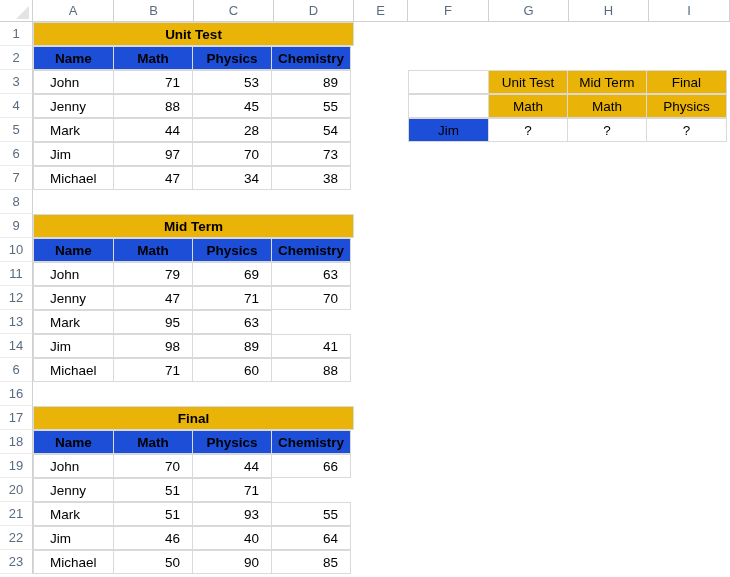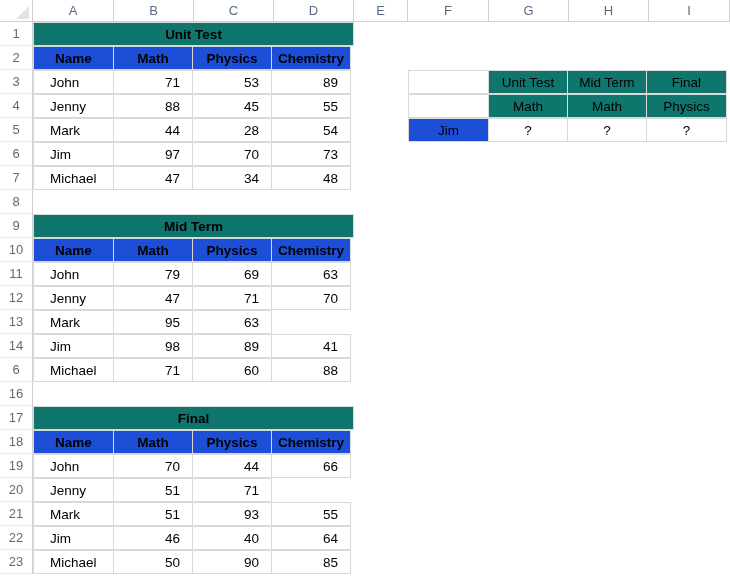--- a/index.html
+++ b/index.html
@@ -121,21 +121,21 @@
   .w-g { width: 80px; }
   .w-h { width: 80px; }
   .w-i { width: 81px; }
 
   
   .a-left   { justify-content: flex-start; padding-left: 16px; }
   .a-center { justify-content: center; }
   .a-right  { justify-content: flex-end; padding-right: 12px; }
 
   
-  .fill-peach { background: #0f766e; }
+  .fill-peach { background: #eab308; }
   .fill-blue  { background: #1d4ed8; }
   .fill-white { background: #ffffff; }
 
   .bold { font-weight: bold; }
 
   
   .bordered {
     border: 1px solid #d9d9d9;
     margin-right: -1px;
     margin-bottom: -1px;
@@ -227,21 +227,21 @@
     <div class="grid-row" style="top:120px;">
       <div class="cell bordered w-a fill-white a-left">Jim</div>
       <div class="cell bordered w-b fill-white a-right">97</div>
       <div class="cell bordered w-c fill-white a-right">70</div>
       <div class="cell bordered w-d fill-white a-right">73</div>
     </div>
     <div class="grid-row" style="top:144px;">
       <div class="cell bordered w-a fill-white a-left">Michael</div>
       <div class="cell bordered w-b fill-white a-right">47</div>
       <div class="cell bordered w-c fill-white a-right">34</div>
-      <div class="cell bordered w-d fill-white a-right">48</div>
+      <div class="cell bordered w-d fill-white a-right">38</div>
     </div>
 
     <div class="grid-row" style="top:192px;">
       <div class="cell bordered span-title fill-peach a-center bold">Mid Term</div>
     </div>
 
     <div class="grid-row" style="top:216px;">
       <div class="cell bordered w-a fill-blue a-center bold">Name</div>
       <div class="cell bordered w-b fill-blue a-center bold">Math</div>
       <div class="cell bordered w-c fill-blue a-center bold">Physics</div>

